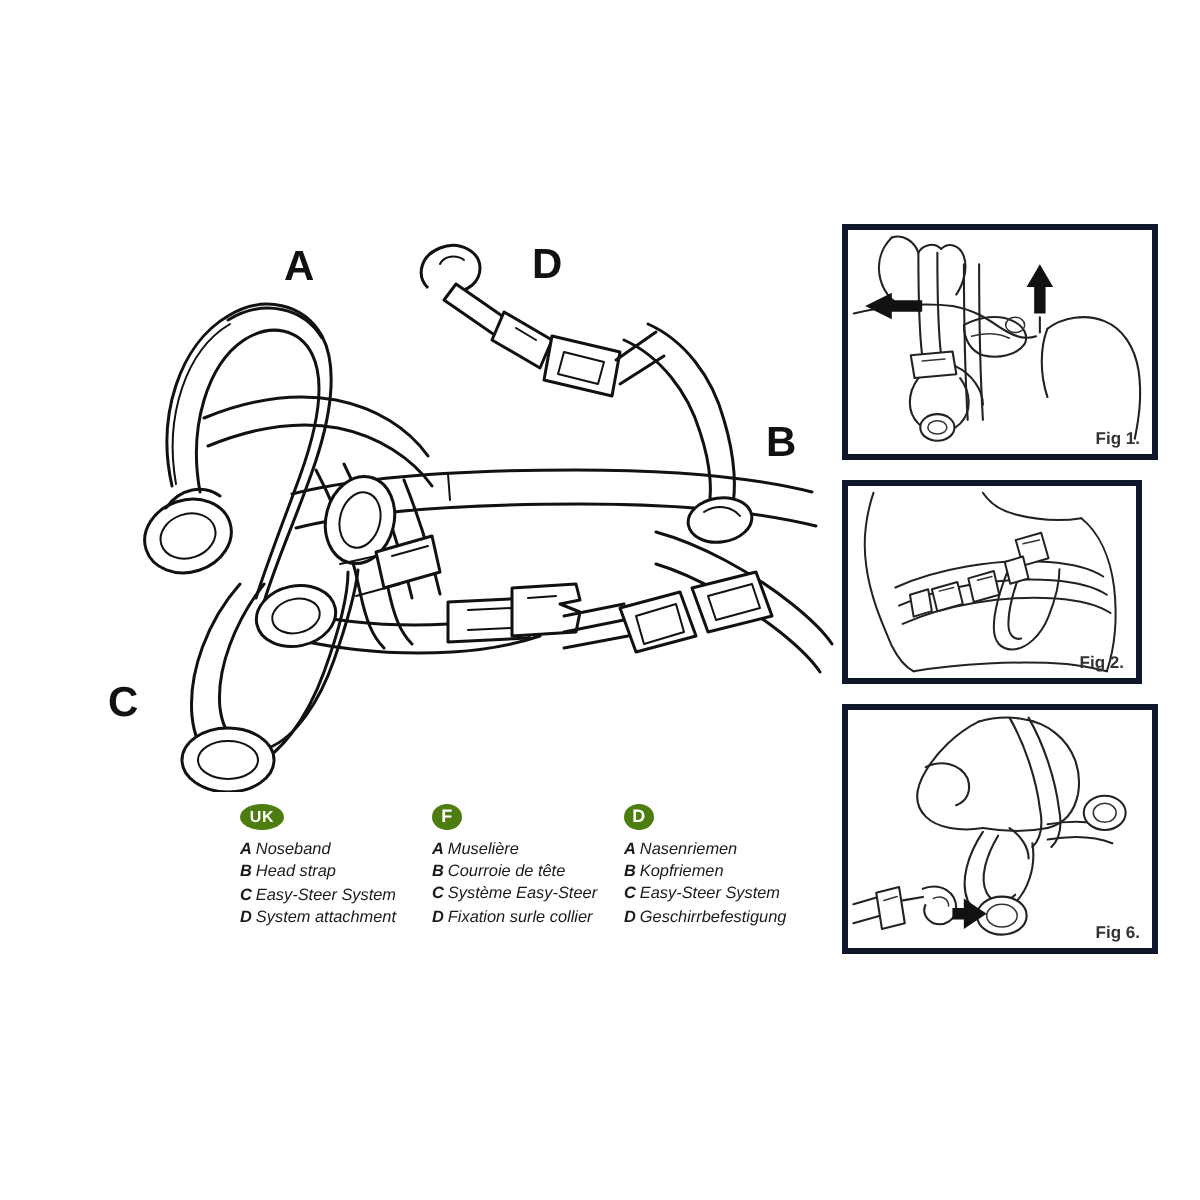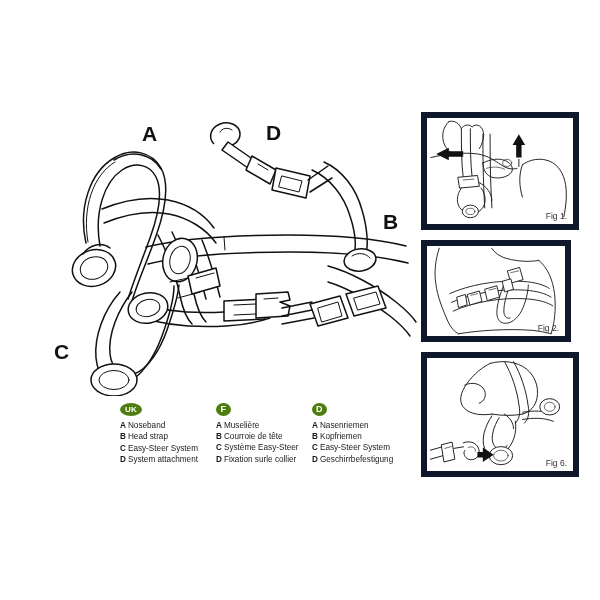--- a/index.html
+++ b/index.html
@@ -22,25 +22,25 @@
   
   #legend{position:absolute;left:120px;top:398px;width:290px;height:90px;display:flex;gap:0;}
   .legend-col{width:96px;}
   .legend-col.col-f{width:96px;}
   .badge{display:inline-flex;align-items:center;justify-content:center;
          background:#4d7c0f;color:#fff;border-radius:50%;
          font-weight:bold;font-size:8px;letter-spacing:.3px;
          height:13px;margin-bottom:4px;}
   .badge.wide{width:22px;}
   .badge.narrow{width:15px;font-size:9px;}
-  .legend-line{font-size:8.2px;line-height:11.4px;color:#1a1a1a;white-space:nowrap;}
+  .legend-line{font-size:8.2px;line-height:11.4px;color:#1a1a1a;white-space:nowrap;font-style:italic;}
   .legend-line b{font-weight:bold;margin-right:2px;}
 
   
-  .fig-panel{position:absolute;border:6px solid #0f172a;background:#fff;box-sizing:border-box;}
+  .fig-panel{position:absolute;border:3px solid #0f172a;background:#fff;box-sizing:border-box;font-weight:bold;}
   #fig-panel-1{left:421px;top:112px;width:158px;height:118px;}
   #fig-panel-2{left:421px;top:240px;width:150px;height:102px;}
   #fig-panel-3{left:421px;top:352px;width:158px;height:125px;}
   .fig-panel svg{display:block;width:100%;height:100%;}
   .fig-caption{position:absolute;right:6px;bottom:3px;font-size:8.5px;color:#333;
                font-family:"Liberation Sans",sans-serif;}
 
   .ln{fill:none;stroke:#111;stroke-width:1.5;stroke-linecap:round;stroke-linejoin:round;}
   .ln-thin{fill:none;stroke:#111;stroke-width:1;stroke-linecap:round;stroke-linejoin:round;}
   .ln-f{fill:none;stroke:#222;stroke-width:1.1;stroke-linecap:round;stroke-linejoin:round;}

